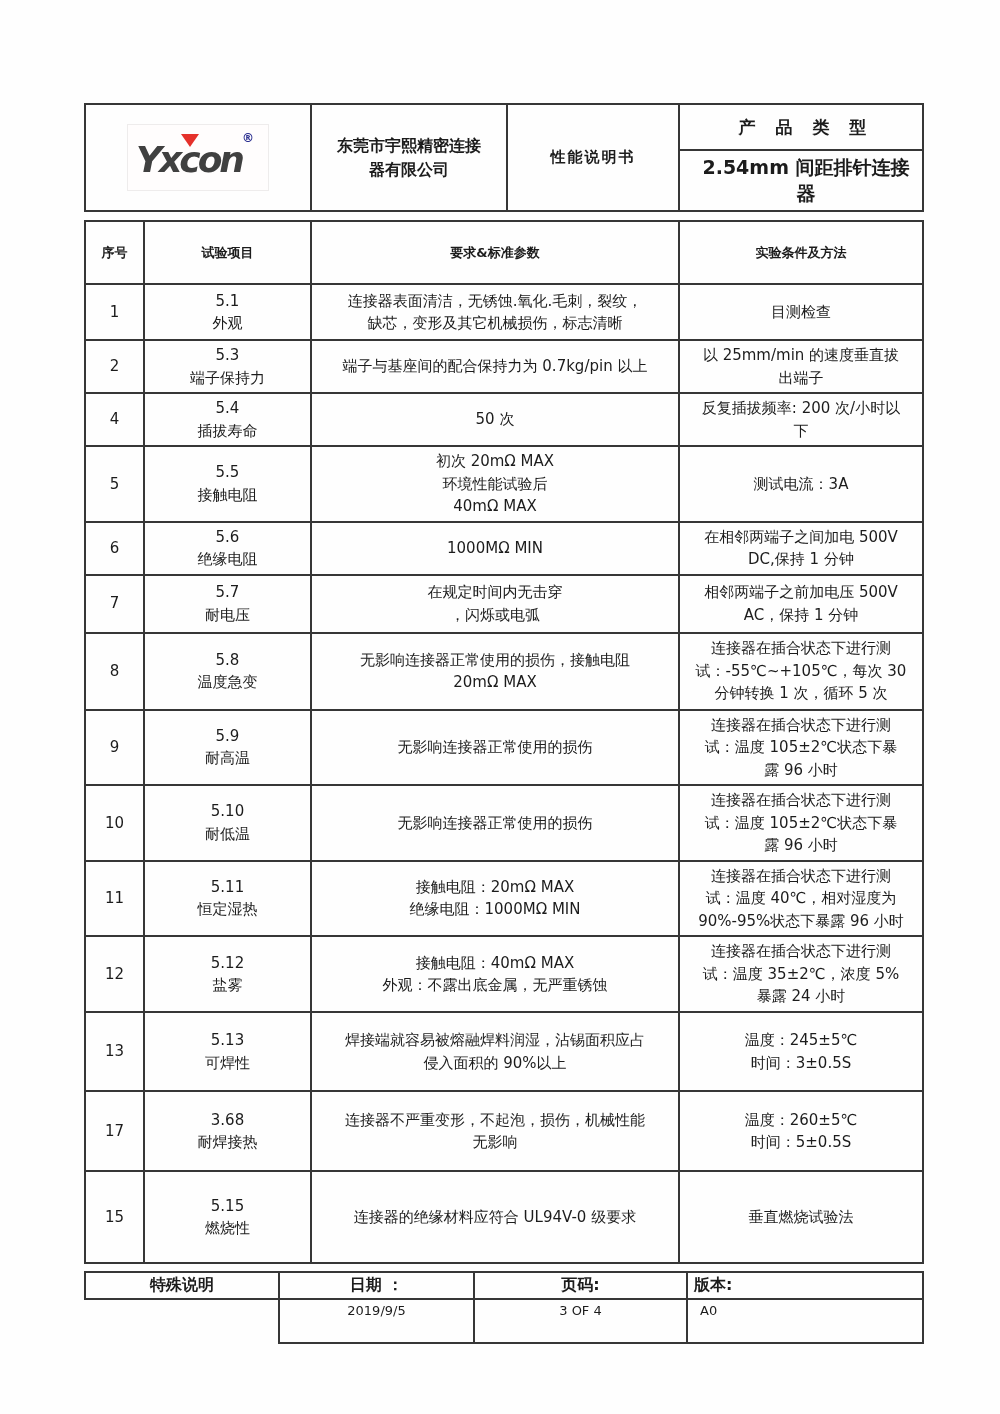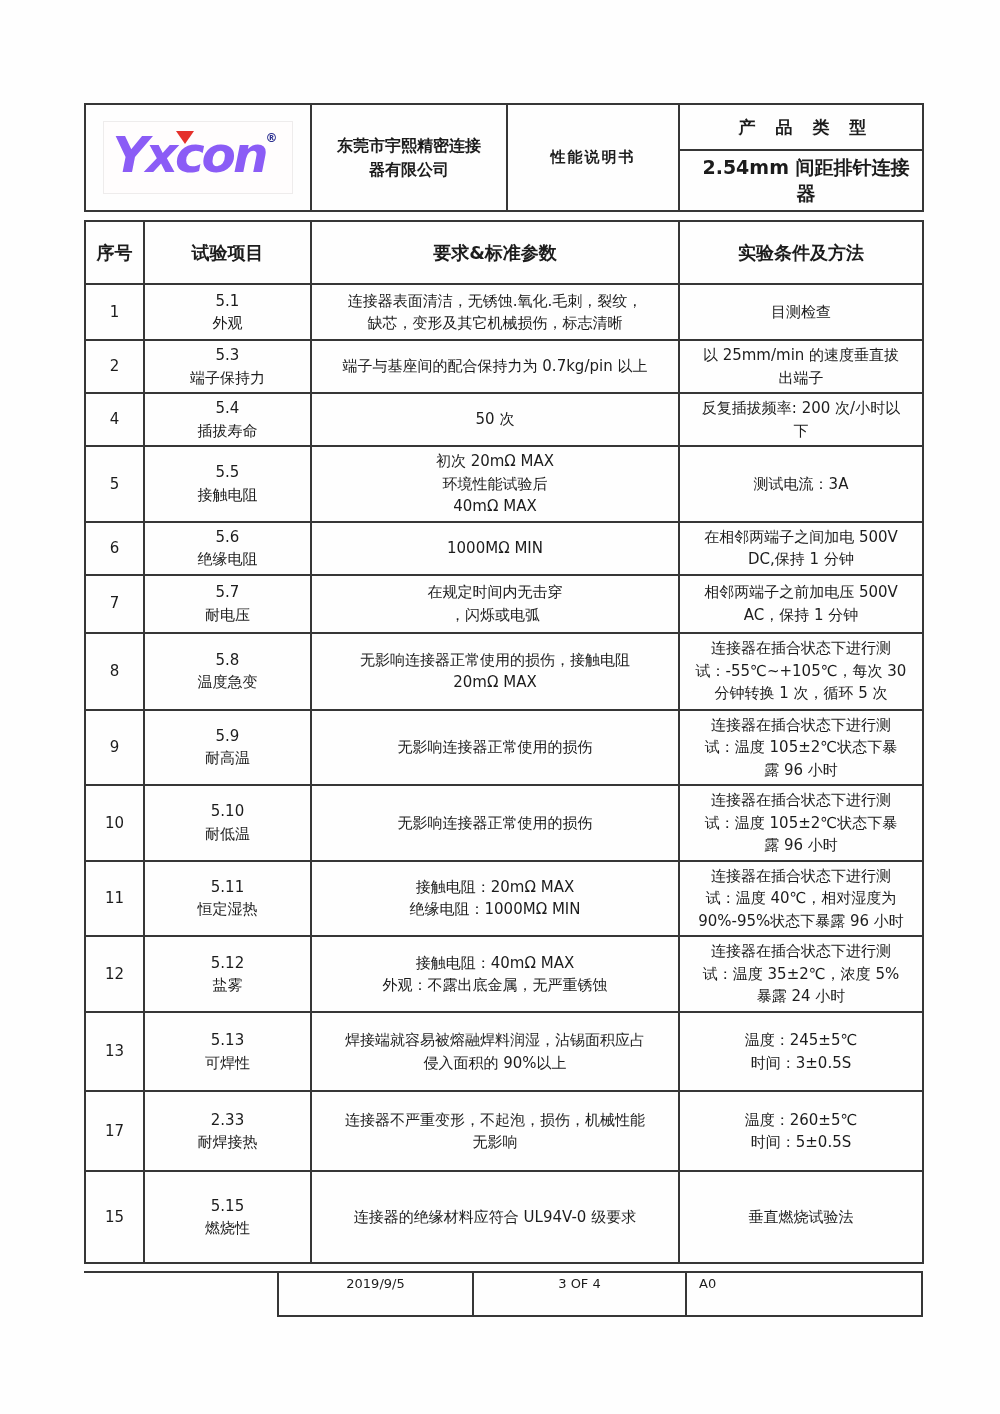--- a/index.html
+++ b/index.html
@@ -43,25 +43,25 @@
   .row-pt-bottom { height: 61px; }
 
   .logo-wrap {
     position: relative;
     display: inline-block;
     padding: 6px 14px 10px 8px;
     border: 1px solid #eeecec;
     background: #fffdfd;
   }
   .logo-text {
-    font-size: 50px;
+    font-size: 36px;
     font-weight: bold;
     font-style: italic;
     letter-spacing: -3px;
-    color: #8b5cf6;
+    color: #404040;
     line-height: 1.1;
     text-align: right;
   }
   .logo-reg {
     font-size: 12px;
     font-weight: bold;
     color: #2b2f90;
     vertical-align: 30px;
     font-style: normal;
     letter-spacing: 0;
@@ -77,21 +77,21 @@
   }
 
   
   .main-table { margin-top: 8px; }
   .main-table .col-no { width: 59px; }
   .main-table .col-item { width: 167px; }
   .main-table .col-req { width: 368px; }
   .main-table .col-cond { width: 244px; }
   .main-table thead td {
     font-weight: bold;
-    font-size: 18px;
+    font-size: 13px;
     height: 63px;
   }
   .main-table tbody td {
     font-size: 15px;
     line-height: 1.5;
   }
 
   
   .footer-table { margin-top: 7px; }
   .footer-table .f-c1 { width: 194px; }
@@ -257,21 +257,21 @@
         <td>13</td>
         <td class="pre">5.13
 可焊性</td>
         <td class="pre">焊接端就容易被熔融焊料润湿，沾锡面积应占
 侵入面积的 90%以上</td>
         <td class="pre">温度：245±5℃
 时间：3±0.5S</td>
       </tr>
           <tr style="height: 80px;">
         <td>17</td>
-        <td class="pre">2.33
+        <td class="pre">3.68
 耐焊接热</td>
         <td class="pre">连接器不严重变形，不起泡，损伤，机械性能
 无影响</td>
         <td class="pre">温度：260±5℃
 时间：5±0.5S</td>
       </tr>
           <tr style="height: 92px;">
         <td>15</td>
         <td class="pre">5.15
 燃烧性</td>
@@ -282,20 +282,26 @@
     </table>
 
     <table class="footer-table">
       <colgroup>
         <col class="f-c1">
           <col class="f-c2">
           <col class="f-c3">
           <col class="f-c4">
       </colgroup>
       <tbody>
+          <tr class="footer-label-row">
+        <td>特殊说明</td>
+        <td>日期 ：</td>
+        <td>页码:</td>
+        <td class="align-left">版本:</td>
+      </tr>
       <tr class="footer-value-row">
         <td class="cell-open"></td>
         <td>2019/9/5</td>
         <td>3 OF 4</td>
         <td class="align-left">A0</td>
       </tr>
     </tbody>
       </table>
 
   </div>

